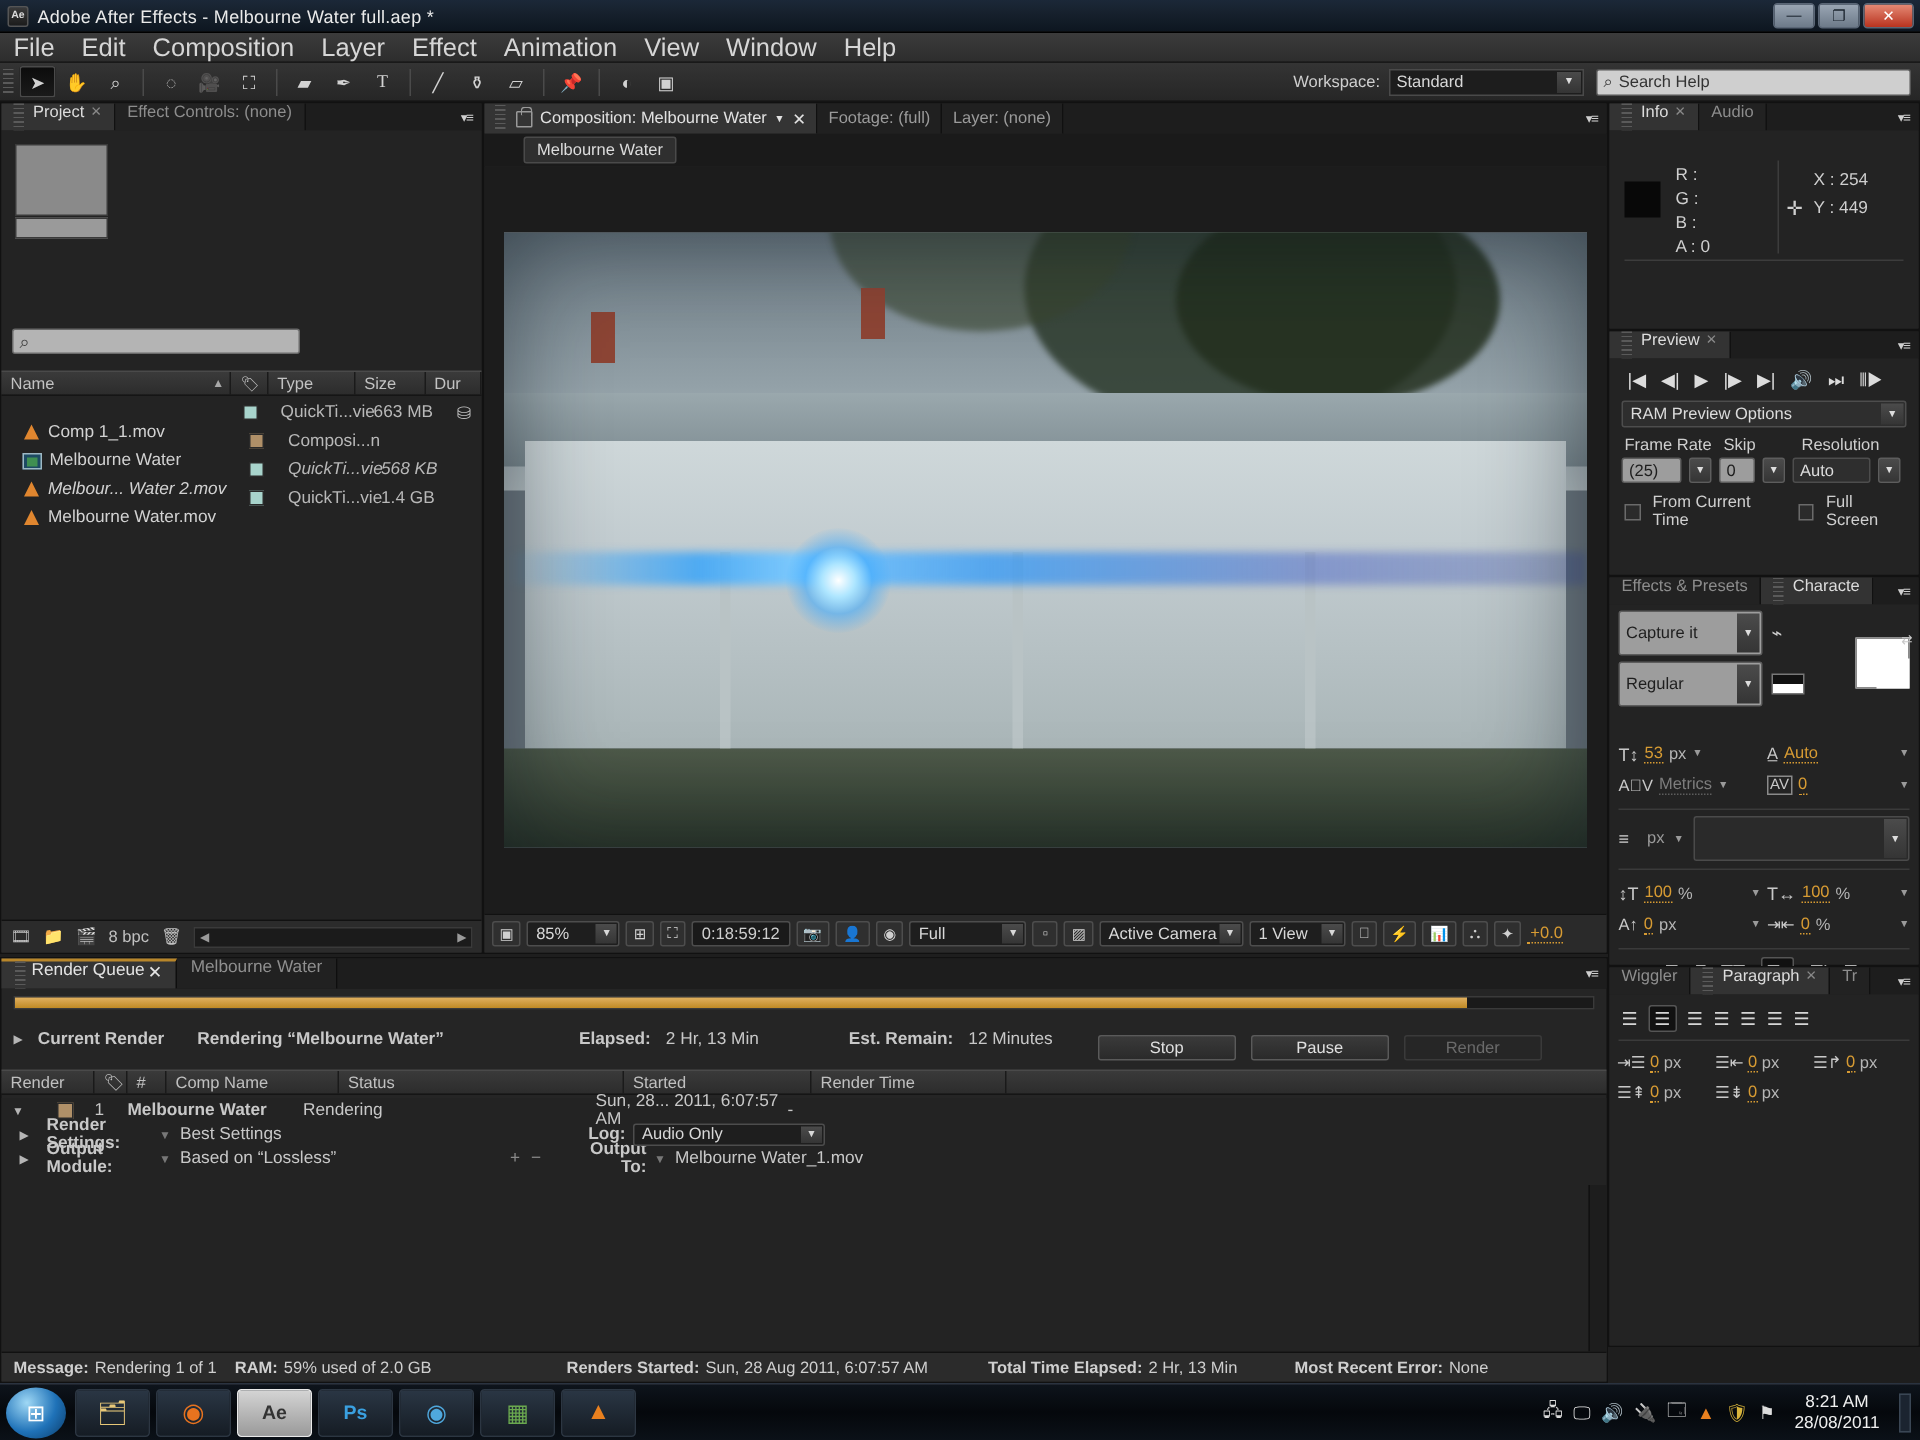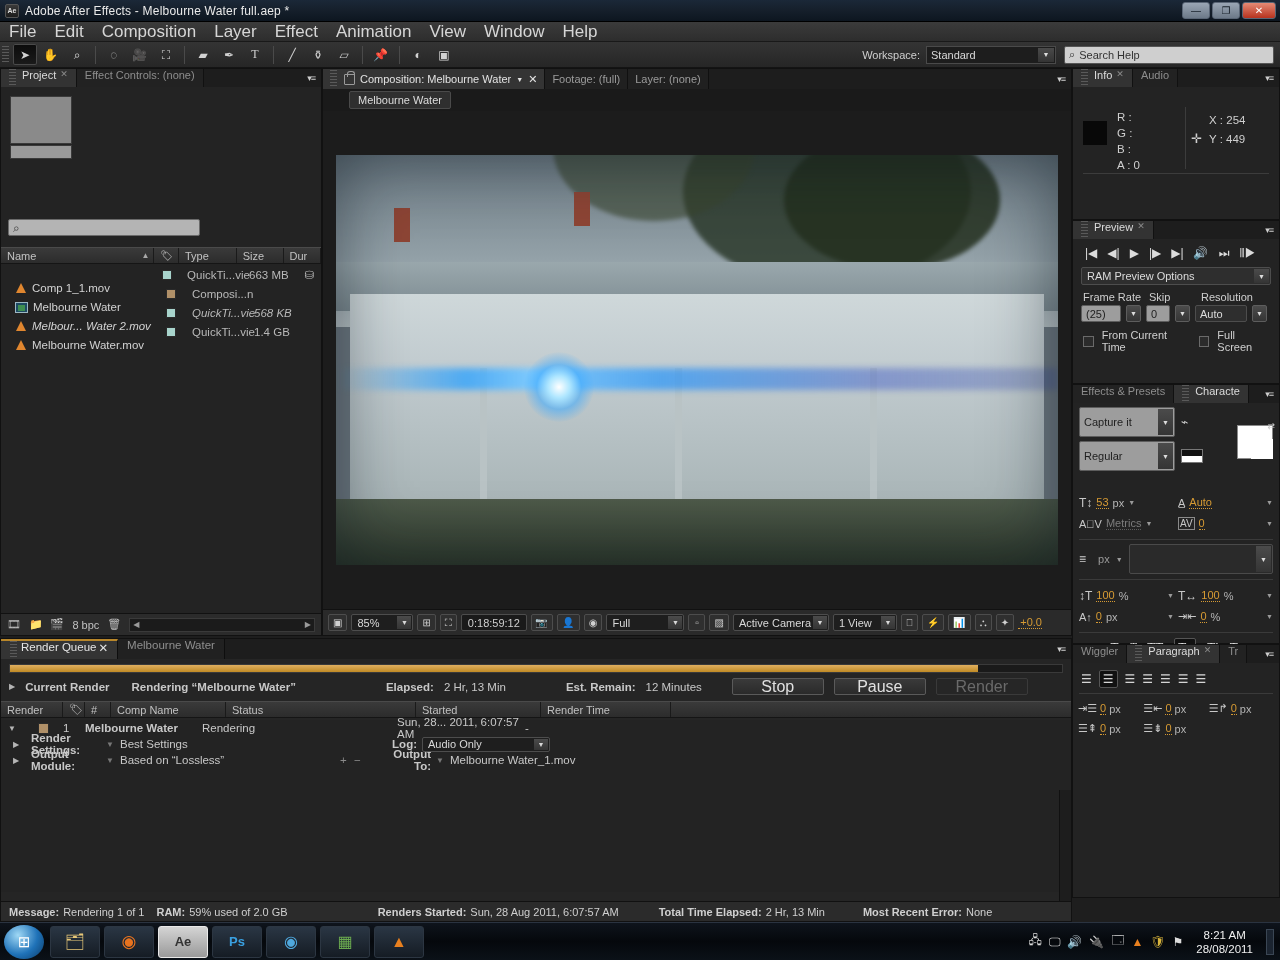--- a/index.html
+++ b/index.html
@@ -203,21 +203,21 @@
   
   #rq { left:0; top:638px; width:1072px; height:284px; }
   .rq-tabrow{height:20px;background:#1a1a1a;display:flex;align-items:stretch;}
   .rq-tab{display:flex;align-items:flex-start;gap:2px;padding:0 9px;font-size:11.5px;color:#8f8f8f;background:#212121;border-right:1px solid #0e0e0e;}
   .rq-tab.active{background:#343434;color:#e4e4e4;border-top:2px solid #b8862a;}
   .rq-progress{margin:5px 8px 0 8px;height:9px;background:#1a1a1a;border:1px solid #3a3a3a;}
   .rq-progress .bar{height:100%;background:linear-gradient(to bottom,#e0b060,#c08a25);}
   .rq-times{display:flex;justify-content:space-between;padding:3px 10px 0 10px;font-size:11.5px;color:#d6d6d6;}
   .rq-current{display:flex;align-items:center;gap:10px;padding:5px 8px 0 8px;font-size:11.5px;}
   .rq-btn{height:17px;min-width:92px;background:linear-gradient(to bottom,#3a3a3a,#2a2a2a);border:1px solid #5a5a5a;border-radius:2px;
-    display:flex;align-items:center;justify-content:center;font-size:16px;color:#e0e0e0;}
+    display:flex;align-items:center;justify-content:center;font-size:11px;color:#e0e0e0;margin-top:12px;}
   .rq-btn.disabled{color:#6a6a6a;border-color:#3a3a3a;background:#262626;}
   .rq-colhead{margin-top:6px;height:17px;background:linear-gradient(to bottom,#3a3a3a,#2c2c2c);
     border-top:1px solid #4a4a4a;border-bottom:1px solid #151515;display:flex;align-items:center;font-size:11px;color:#c0c0c0;}
   .rq-colhead .ch{border-right:1px solid #1a1a1a;}
   .rq-rows{position:relative;background:#232323;height:172px;}
   .rq-row{height:16px;display:flex;align-items:center;font-size:11.5px;}
   .tri{font-size:8px;color:#b5b5b5;}
   .rq-msgbar{position:absolute;left:0;right:0;bottom:0;height:20px;background:#2b2b2b;border-top:1px solid #111;
     display:flex;align-items:center;font-size:11px;color:#cfcfcf;}
   .rq-scroll{position:absolute;right:0;top:151px;bottom:20px;width:12px;background:#1d1d1d;border-left:1px solid #111;}

